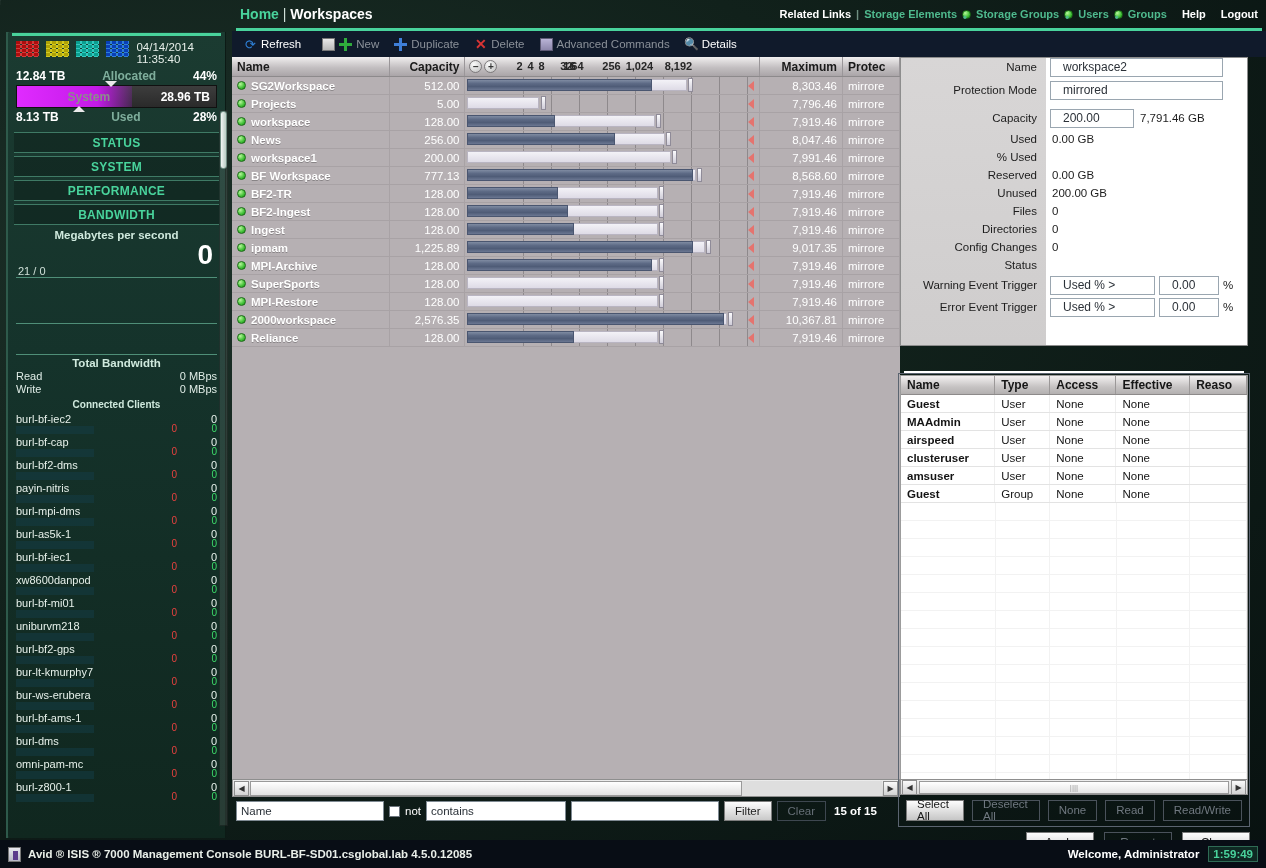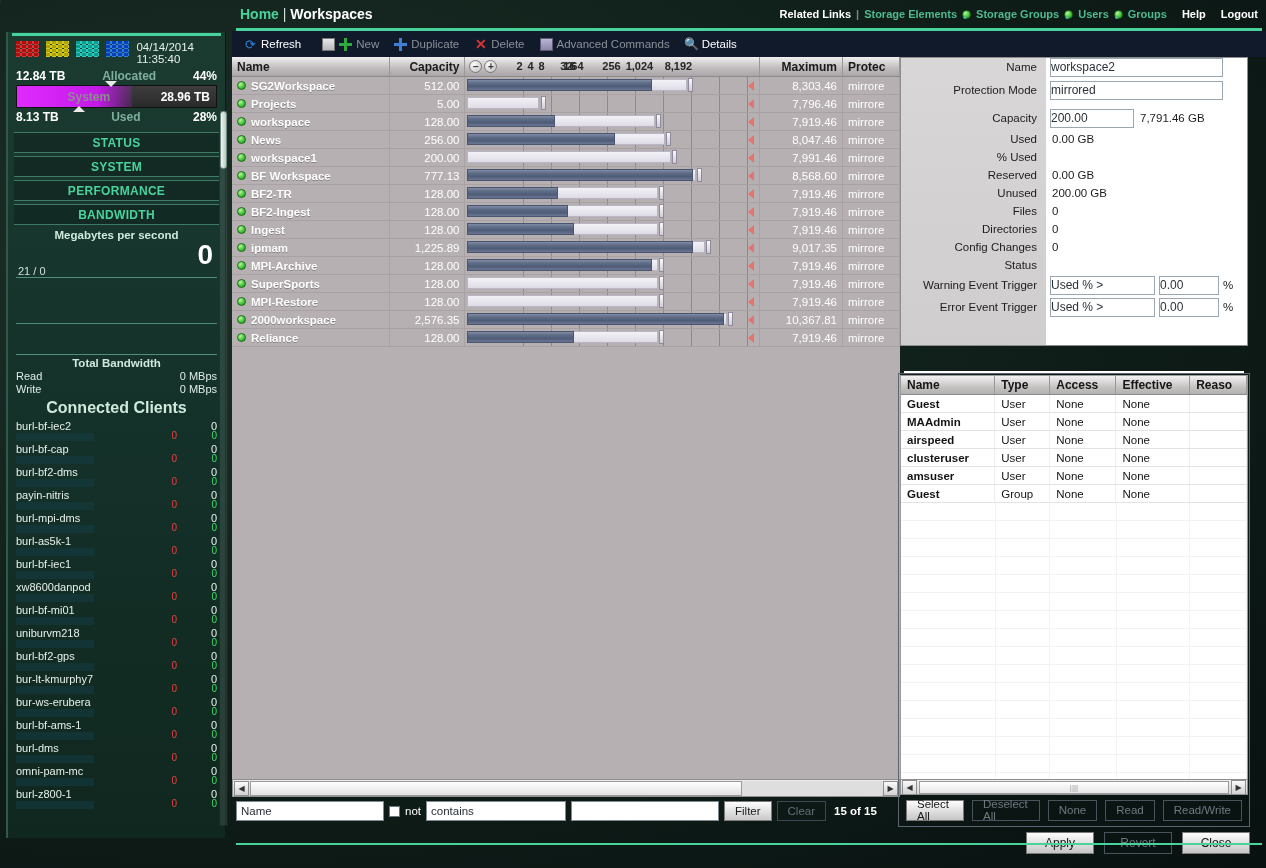--- a/index.html
+++ b/index.html
@@ -94,21 +94,21 @@
   }
   .bw-title{ text-align:center; color:#cfe9dd; font-weight:bold; font-size:11.5px; padding:4px 0 0 0;}
   .bw-graph{ position:relative; margin:2px 8px 0 8px; height:112px; }
   .bw-graph .hl{ position:absolute; left:0; right:0; height:1px; background:#4f8f78;}
   .bw-scale{ position:absolute; left:2px; top:22px; color:#cfe0d8; font-size:11px;}
   .bw-big{ position:absolute; right:4px; top:-2px; color:#ffffff; font-size:28px; font-weight:bold; line-height:1;}
 
   .tb-title{ text-align:center; color:#cfe9dd; font-weight:bold; font-size:11.5px; padding:2px 0 1px 0;}
   .tb-row{ display:flex; padding:0 8px; color:#dfece6; font-size:11px; line-height:13px;}
   .tb-row .v{ margin-left:auto; }
-  .cc-title{ text-align:center; color:#cfe9dd; font-weight:bold; font-size:16px; padding:3px 0 2px 0;}
+  .cc-title{ text-align:center; color:#cfe9dd; font-weight:bold; font-size:10px; padding:3px 0 2px 0;}
 
   .client{ position:relative; height:23px; padding:0 8px; }
   .client .nm{ position:absolute; left:8px; top:1px; color:#e6f0ea; font-size:11px;}
   .client .z1{ position:absolute; right:8px; top:1px; color:#e6f0ea; font-size:11px;}
   .client .barbg{ position:absolute; left:8px; top:14px; width:78px; height:8px; background:rgba(20,60,70,.55);}
   .client .z2{ position:absolute; right:48px; top:11px; color:#e8413f; font-size:10px;}
   .client .z3{ position:absolute; right:8px; top:11px; color:#3ddc6a; font-size:10px;}
 
   .sb-scroll{
     position:absolute; right:4px; top:110px; width:9px; height:716px;
@@ -239,21 +239,21 @@
   
   .rpanel{ position:absolute; left:668px; top:57px; width:366px; height:722px; }
   .dsheet{ position:absolute; left:0; top:0; width:348px; height:289px;
            background:#ffffff; border:1px solid #8d8d8d;}
   .dsheet .labels{ position:absolute; left:0; top:0; width:145px; bottom:0;
                    background:linear-gradient(#d8d6d6,#cfcdcd); }
   .drow{ position:relative; display:flex; align-items:center; height:18px; }
   .dlabel{ width:145px; text-align:right; padding-right:9px; font-size:11.5px; color:#1c1c1c;}
   .dval{ font-size:11.5px; color:#1c1c1c; padding-left:6px;}
   .din{ height:19px; background:#fff; border:1px solid #9aa6b0; font-size:12px;
-        color:#2b3138; padding:0 0; display:flex; align-items:center;
+        color:#2b3138; padding:0 12px; display:flex; align-items:center;
         margin-left:4px; }
   .din.w{ width:173px;}
   .din.cap{ width:84px;}
   .din.sel{ width:105px; }
   .din.num{ width:60px; }
   .pct{ font-size:11.5px; color:#1c1c1c; margin-left:4px;}
 
   .ua-head{ position:absolute; left:0; top:294px; width:348px; height:20px;
             display:flex; align-items:center; gap:5px; color:#ffffff;
             font-weight:bold; font-size:12px; cursor:pointer;}
@@ -1334,13 +1334,21 @@
 
       <div class="actbtns">
         <div class="actbtn">Apply</div>
         <div class="actbtn dis">Revert</div>
         <div class="actbtn">Close</div>
       </div>
     </div>
   </div>
 
   <div class="topgreenline"></div>
+  <div class="footer">
+    <div class="f-logo"></div>
+    <div class="f-text">Avid ® ISIS ® 7000  Management Console  BURL-BF-SD01.csglobal.lab  4.5.0.12085</div>
+    <div class="f-right">
+      <span class="f-welcome">Welcome, Administrator</span>
+      <span class="f-timer">1:59:49</span>
+    </div>
+  </div>
 </div>
 
 </body></html>

